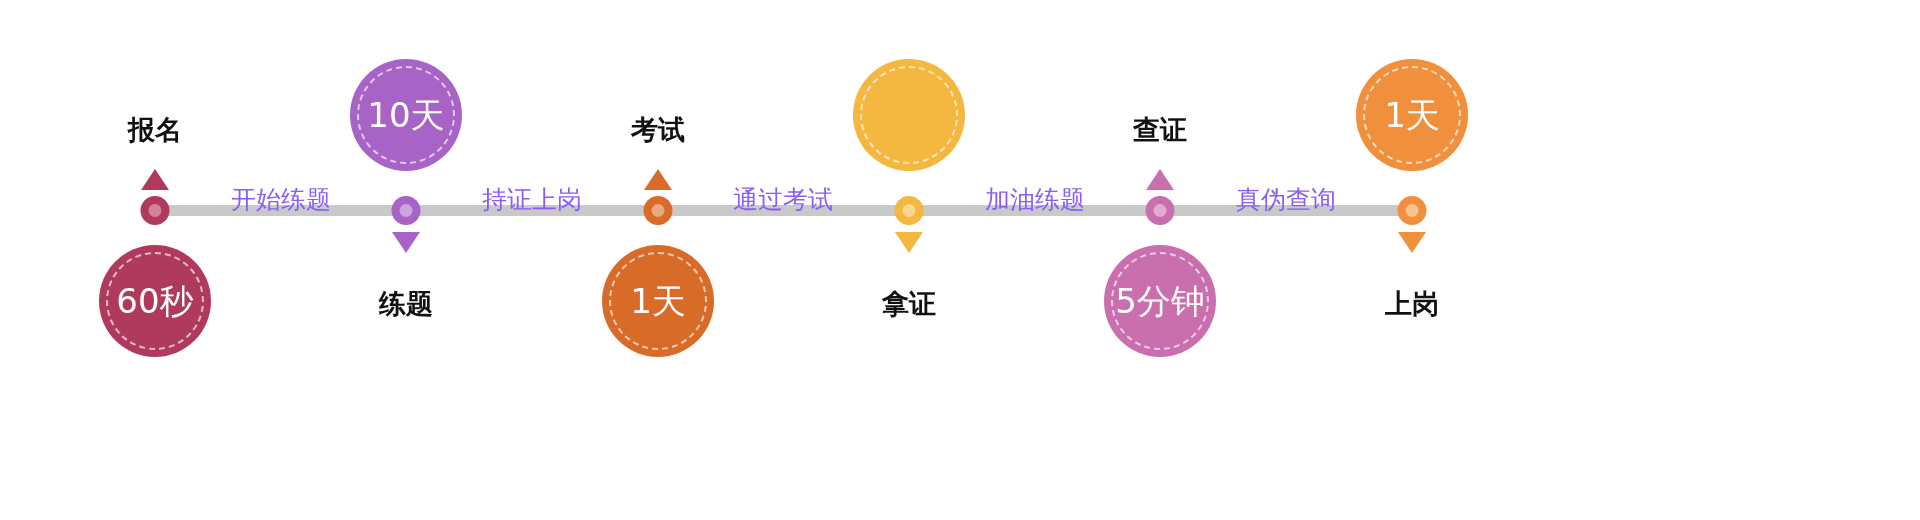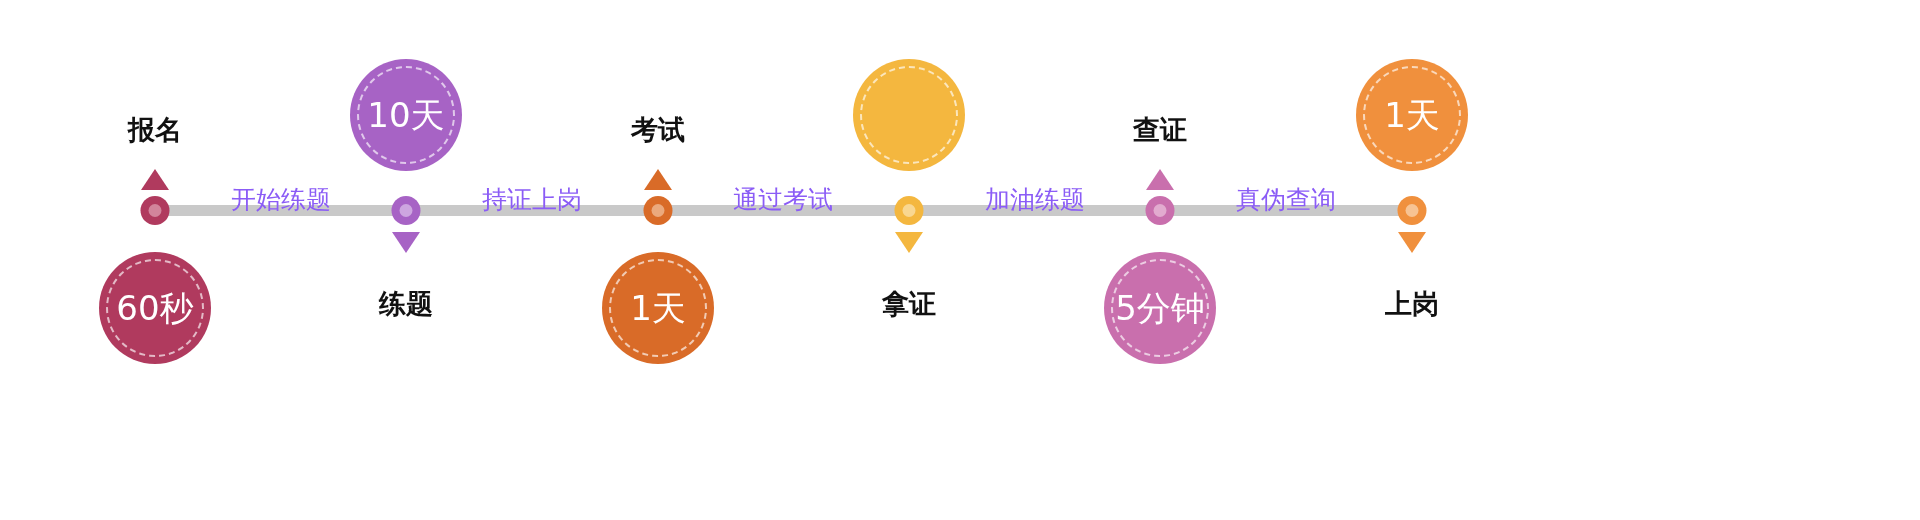--- a/index.html
+++ b/index.html
@@ -85,21 +85,21 @@
   .clock {
     width: 112px;
     height: 112px;
     border-radius: 50%;
     background: var(--c, #888);
     display: flex;
     align-items: center;
     justify-content: center;
   }
   .clock-top    { top: 59px; }
-  .clock-bottom { top: 252px; }
+  .clock-bottom { top: 245px; }
   .ring {
     position: absolute;
     inset: 7px;
     border-radius: 50%;
     border: 2px dashed rgba(255, 255, 255, 0.65);
   }
   .duration {
     position: relative;
     color: #ffffff;
     font-size: 34px;

